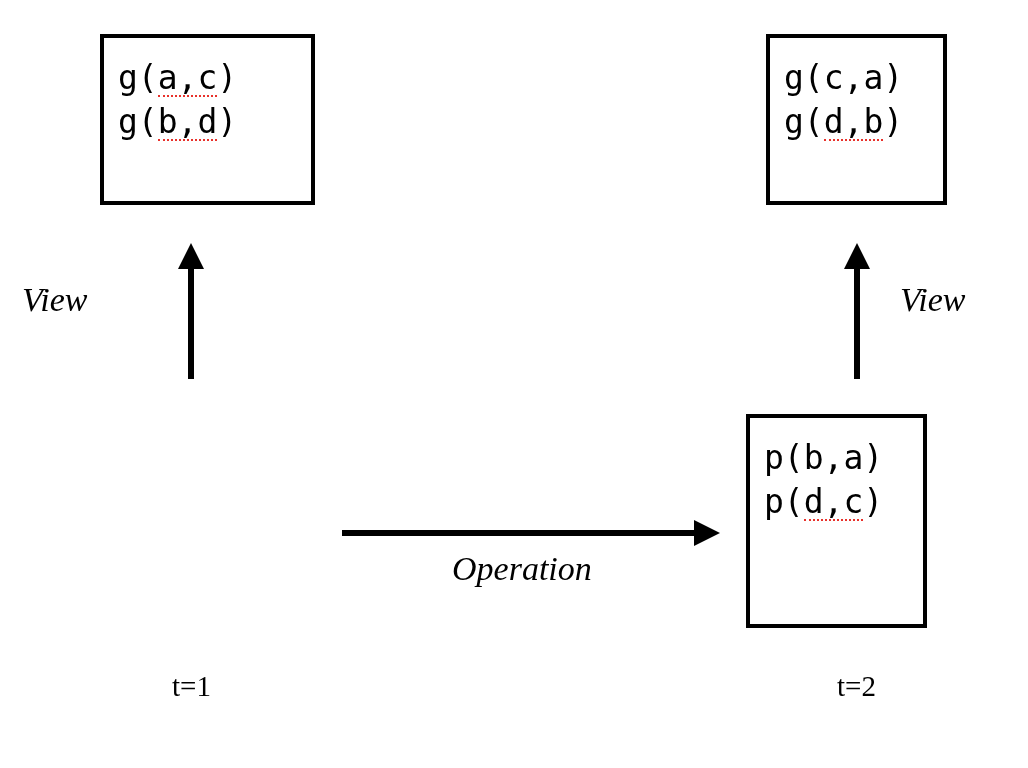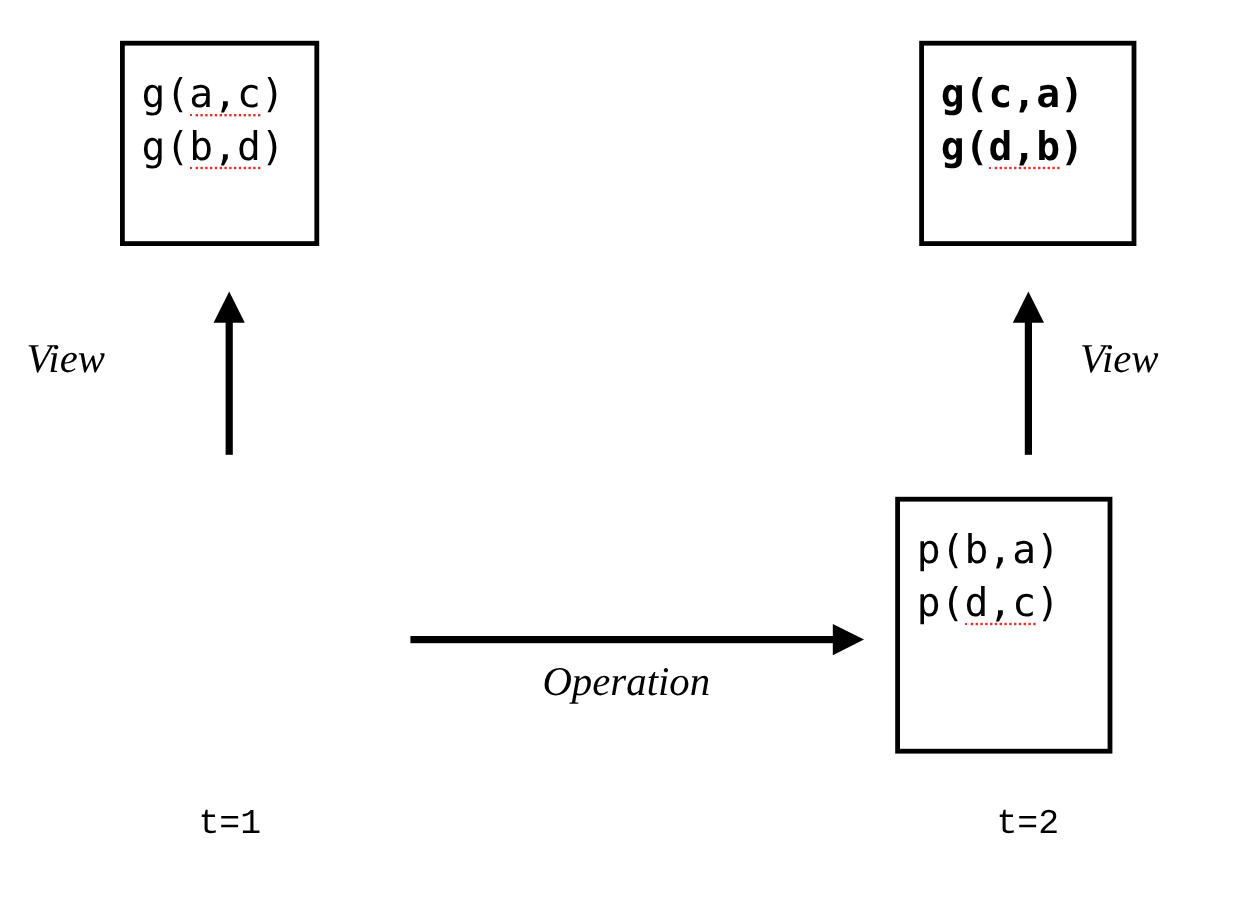--- a/index.html
+++ b/index.html
@@ -98,30 +98,30 @@
   .edge-label {
     position: absolute;
     font-family: "Liberation Serif", "DejaVu Serif", serif;
     font-size: 34px;
     color: #000000;
     white-space: nowrap;
     font-style: italic;
   }
   .time-label {
     position: absolute;
-    font-family: Liberation Mono, monospace;
+    font-family: Liberation Serif, serif;
     font-size: 29px;
     color: #000000;
     white-space: nowrap;
     text-align: center;
   }
 
   
-  #box-view-t1   { left: 100px; top: 34px;  width: 166px; height: 171px; }
-  #box-view-t2   { left: 766px; top: 34px;  width: 181px; height: 171px; font-weight: bold; }
+  #box-view-t1   { left: 100px; top: 34px;  width: 215px; height: 171px; }
+  #box-view-t2   { left: 766px; top: 34px;  width: 181px; height: 171px; }
   #box-state-t1  { left: 100px; top: 414px; width: 183px; height: 214px; }
   #box-state-t2  { left: 746px; top: 414px; width: 181px; height: 214px; }
 
   #arrow-view-left  { left: 171px; top: 243px; width: 40px; height: 136px; }
   #arrow-view-right { left: 837px; top: 243px; width: 40px; height: 136px; }
 
   #arrow-operation { left: 342px; top: 520px; width: 378px; height: 26px; }
 
   #label-view-left  { left: 22px;  top: 281px; }
   #label-view-right { left: 900px; top: 281px; }

